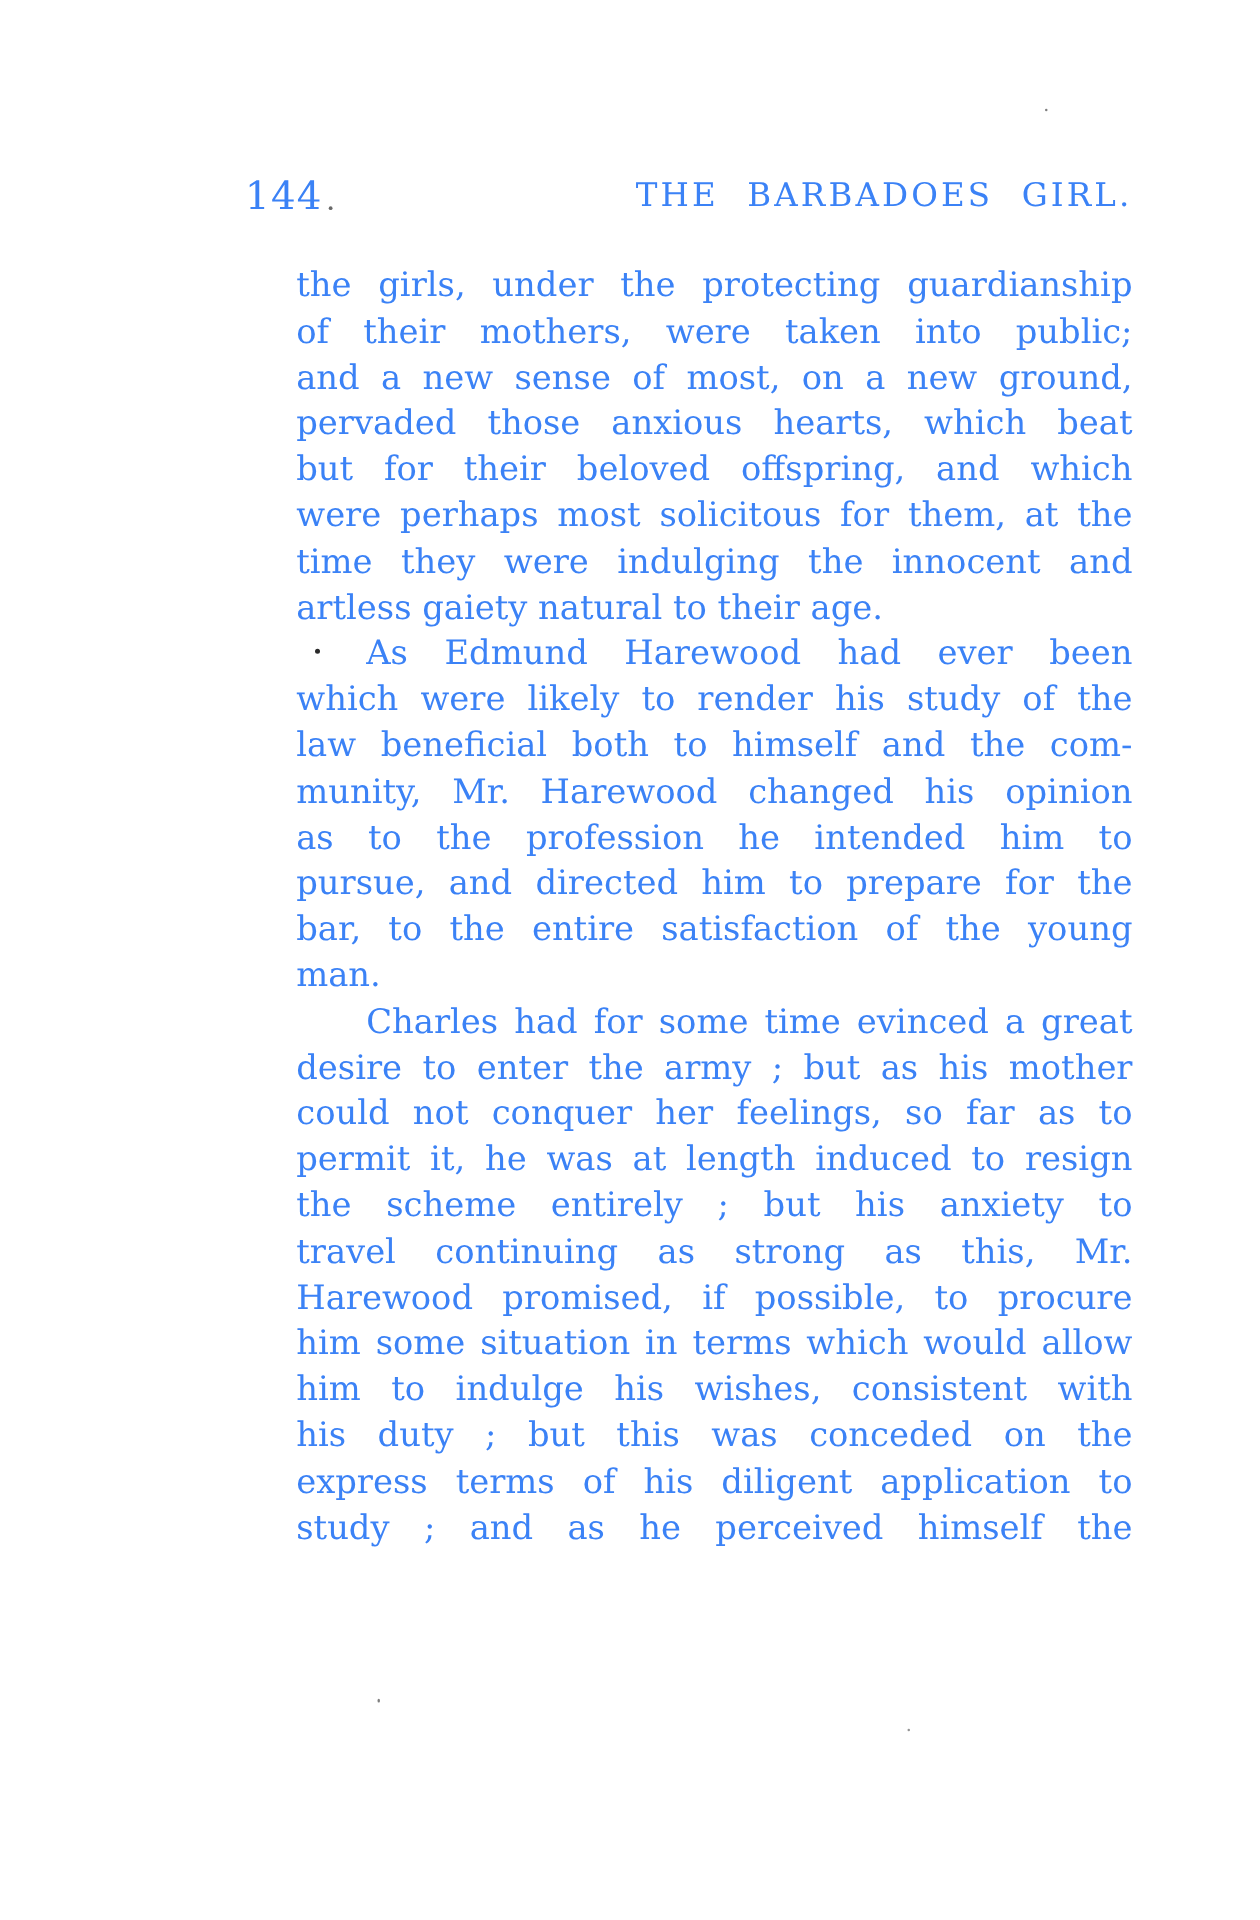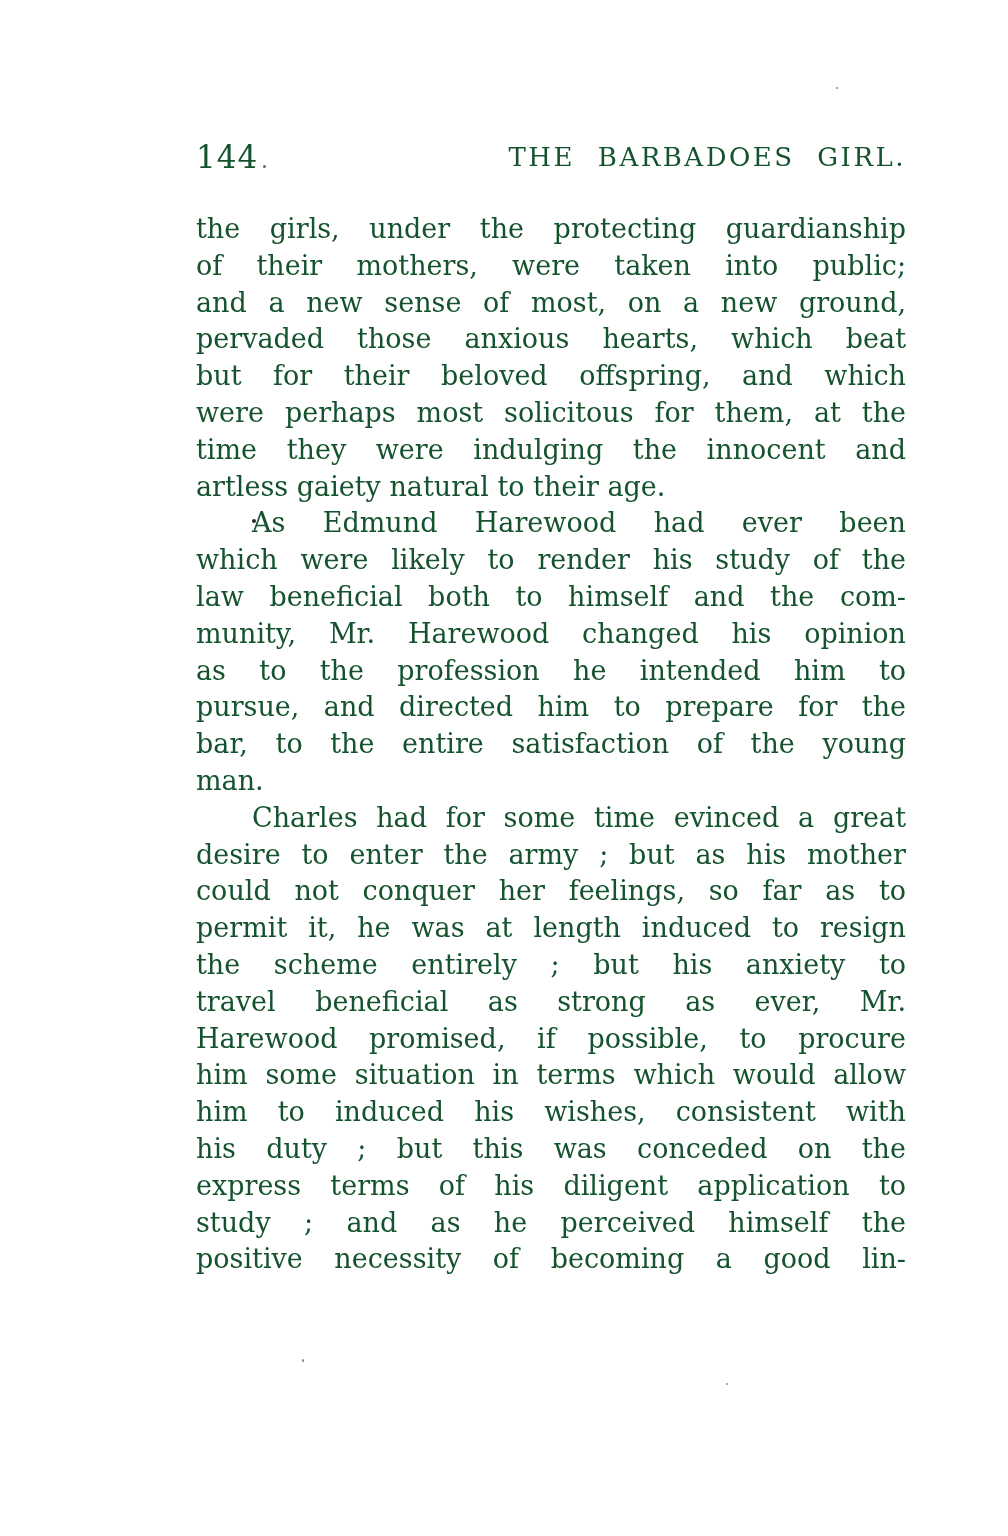--- a/index.html
+++ b/index.html
@@ -7,21 +7,21 @@
     padding: 0;
     background: #ffffff;
   }
   .page {
     position: relative;
     width: 1008px;
     height: 1536px;
     background: #ffffff;
     overflow: hidden;
     font-family: "DejaVu Serif", serif;
-    color: #14532d;
+    color: #3b82f6;
   }
   .content {
     position: absolute;
     left: 196px;
     top: 140px;
     width: 710px;
   }
   .header {
     position: relative;
     height: 34px;
@@ -46,20 +46,21 @@
     margin-top: 37px;
     font-size: 27px;
     line-height: 36.8px;
   }
   .paragraph {
     margin: 0;
   }
   .line {
     text-align: justify;
     text-align-last: justify;
+    margin-left: 41px;
   }
   .line.first-indent {
     text-indent: 56px;
   }
   .line.para-end {
     text-align-last: left;
   }
   .speck {
     position: absolute;
     background: #2a2a2a;
@@ -95,28 +96,27 @@
           <div class="line">pursue, and directed him to prepare for the</div>
           <div class="line">bar, to the entire satisfaction of the young</div>
           <div class="line para-end">man.</div>
         </div>
         <div class="paragraph">
           <div class="line first-indent">Charles had for some time evinced a great</div>
           <div class="line">desire to enter the army ; but as his mother</div>
           <div class="line">could not conquer her feelings, so far as to</div>
           <div class="line">permit it, he was at length induced to resign</div>
           <div class="line">the scheme entirely ; but his anxiety to</div>
-          <div class="line">travel beneficial as strong as ever, Mr.</div>
+          <div class="line">travel continuing as strong as this, Mr.</div>
           <div class="line">Harewood promised, if possible, to procure</div>
           <div class="line">him some situation in terms which would allow</div>
-          <div class="line">him to induced his wishes, consistent with</div>
+          <div class="line">him to indulge his wishes, consistent with</div>
           <div class="line">his duty ; but this was conceded on the</div>
           <div class="line">express terms of his diligent application to</div>
           <div class="line">study ; and as he perceived himself the</div>
-          <div class="line">positive necessity of becoming a good lin-</div>
         </div>
       </div>
   </div>
 
   <div class="speck" style="left:252px;top:519px;width:4px;height:4px;"></div>
   <div class="speck" style="left:263px;top:165px;width:3px;height:3px;opacity:.7;"></div>
   <div class="speck" style="left:836px;top:87px;width:2px;height:2px;opacity:.6;"></div>
   <div class="speck" style="left:302px;top:1359px;width:2px;height:3px;opacity:.6;"></div>
   <div class="speck" style="left:726px;top:1383px;width:2px;height:2px;opacity:.5;"></div>
 </div>

